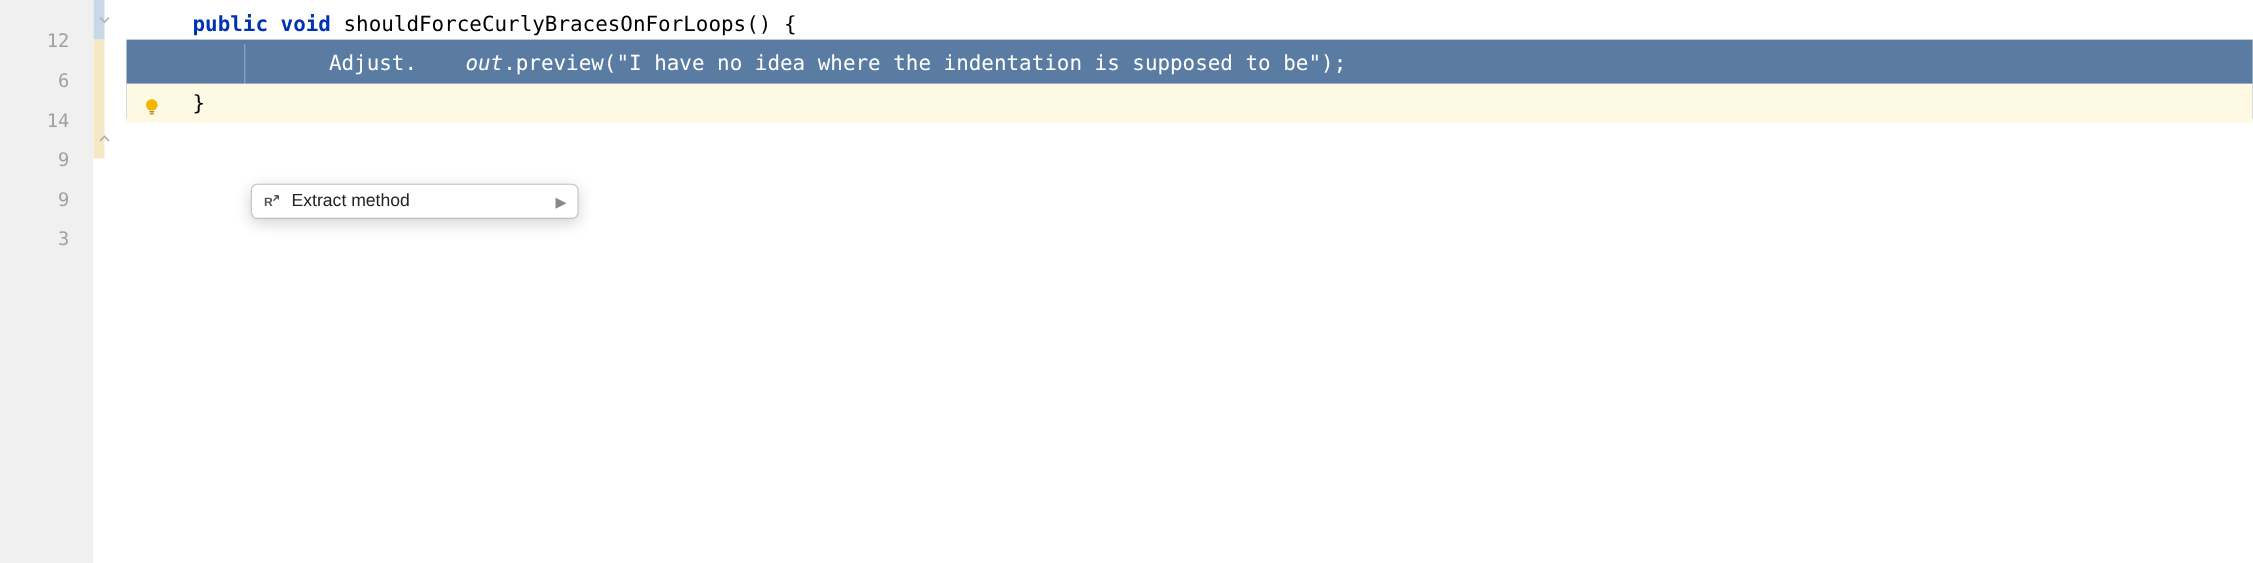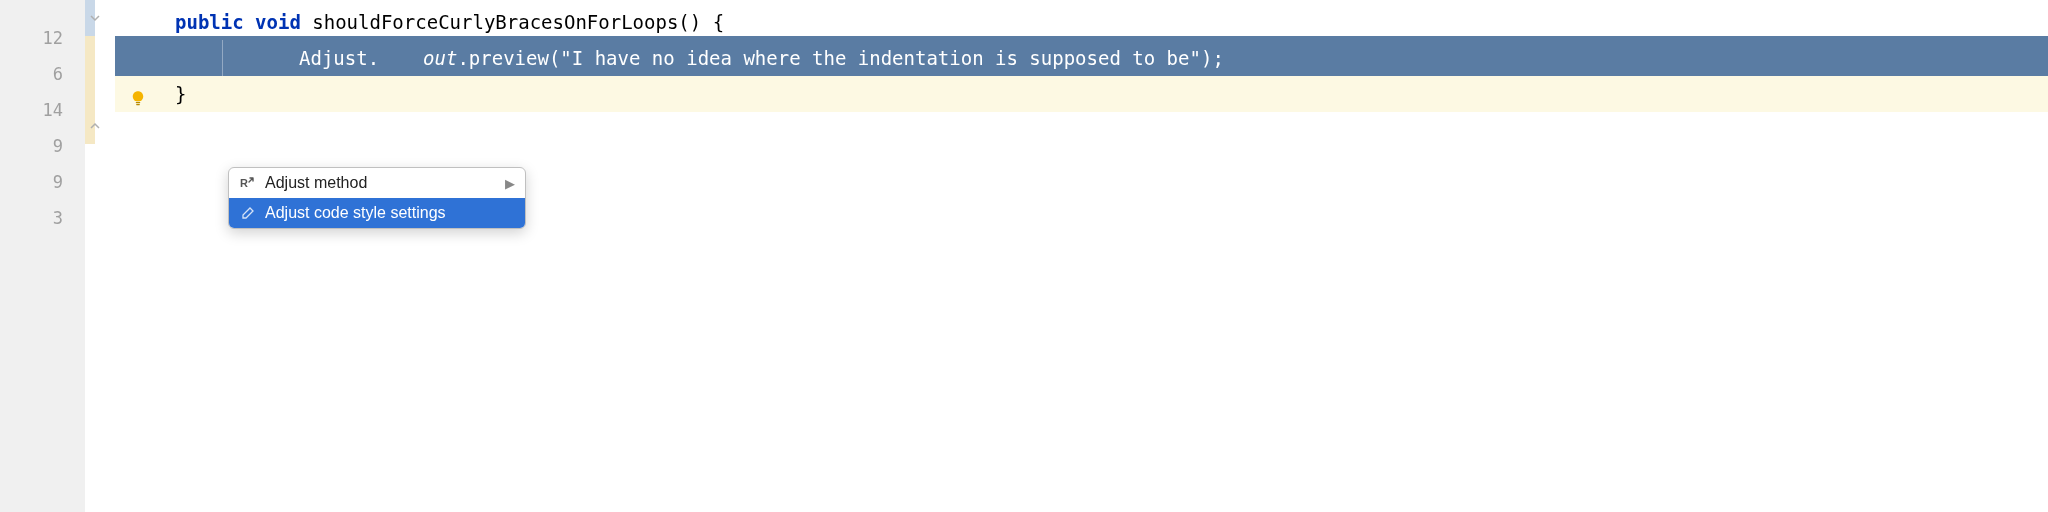--- a/index.html
+++ b/index.html
@@ -232,25 +232,17 @@
   <div class="code-line"></div>
 
   <div class="popup">
     <div class="popup-item">
       <span class="popup-icon">
         <svg width="16" height="16" viewBox="0 0 16 16">
           <text x="0" y="12" font-size="11" font-family="sans-serif" fill="#555">R</text>
           <path d="M9 7 L13 3 M13 3 L10 3 M13 3 L13 6" stroke="#555" stroke-width="1.4" fill="none" stroke-linecap="round"></path>
         </svg>
       </span>
-      <span>Adjust method</span>
+      <span>Extract method</span>
       <span class="submenu-arrow">▶</span>
     </div>
-    <div class="popup-item selected">
-      <span class="popup-icon">
-        <svg width="16" height="16" viewBox="0 0 16 16">
-          <path d="M3 13 L3 10 L10 3 L13 6 L6 13 Z" fill="none" stroke="rgba(255,255,255,0.8)" stroke-width="1.3"></path>
-        </svg>
-      </span>
-      <span>Adjust code style settings</span>
-    </div>
   </div>
 </div>
 
 </body></html>

